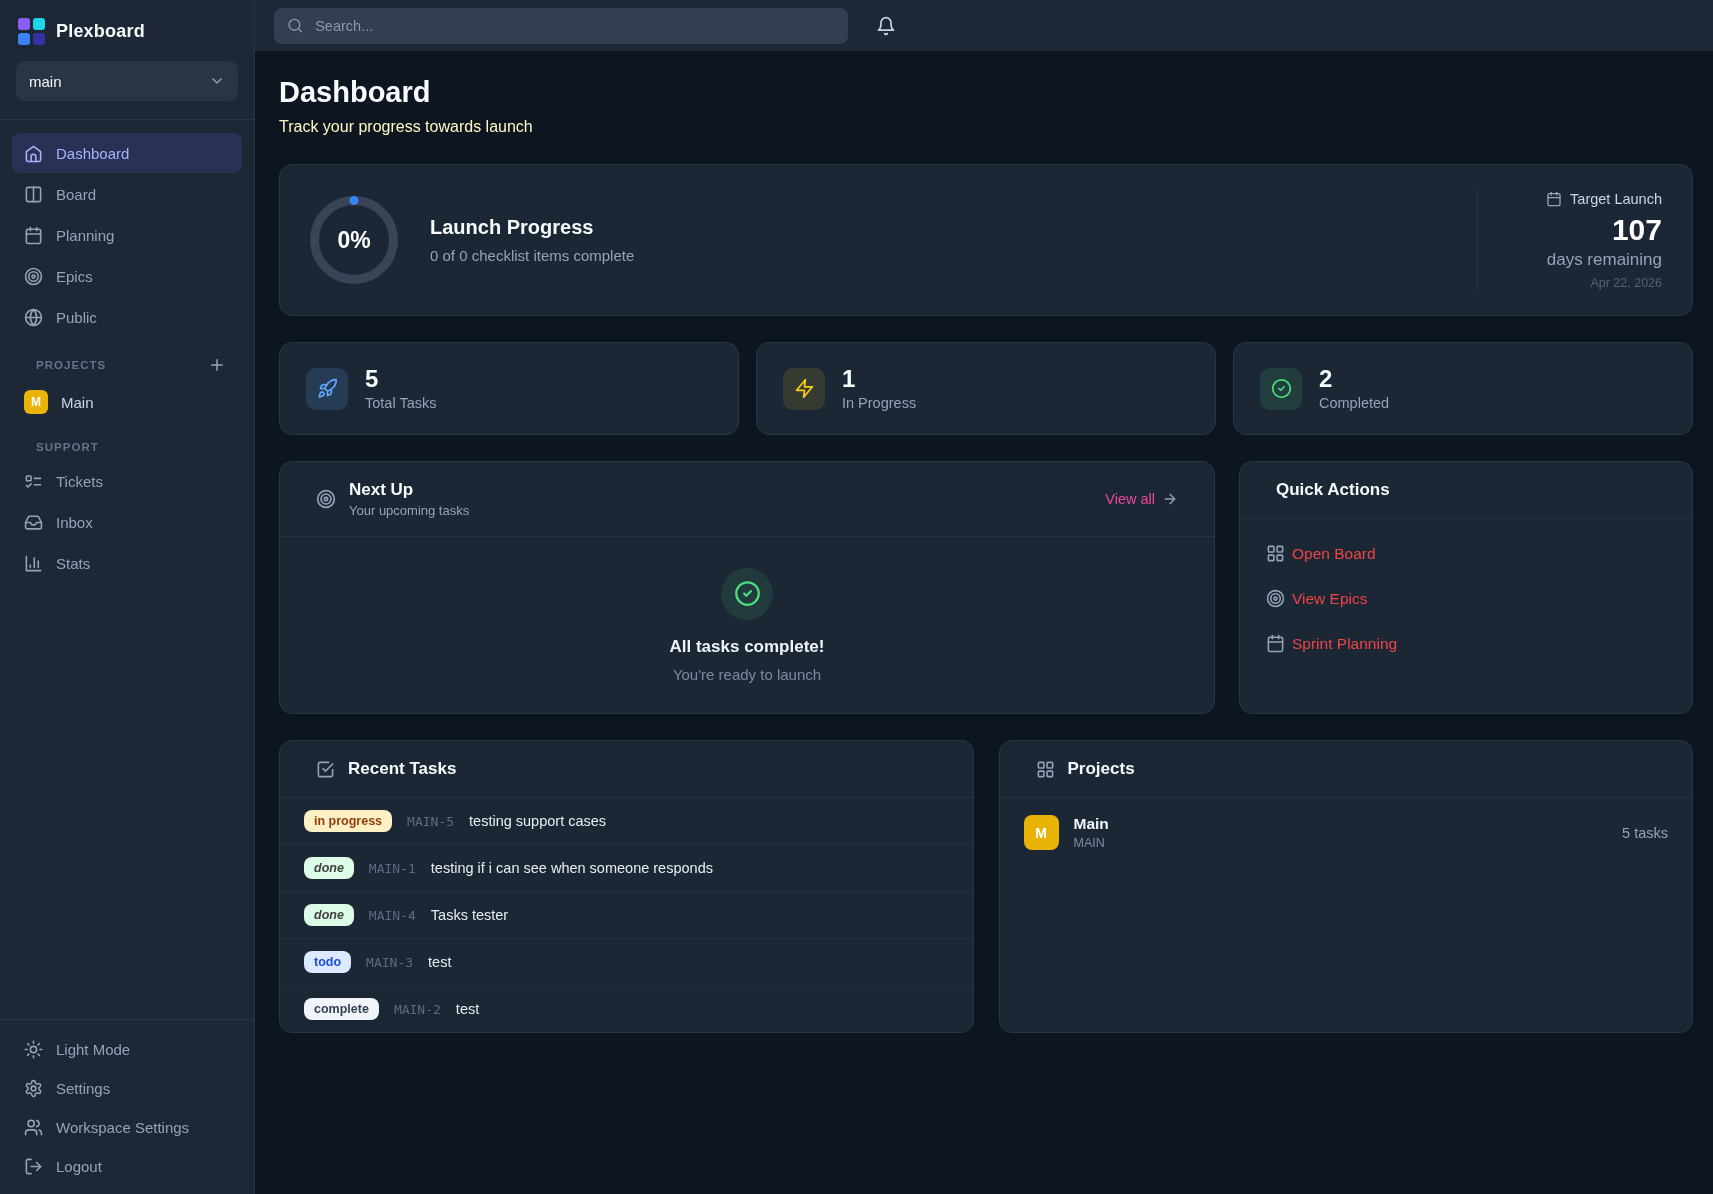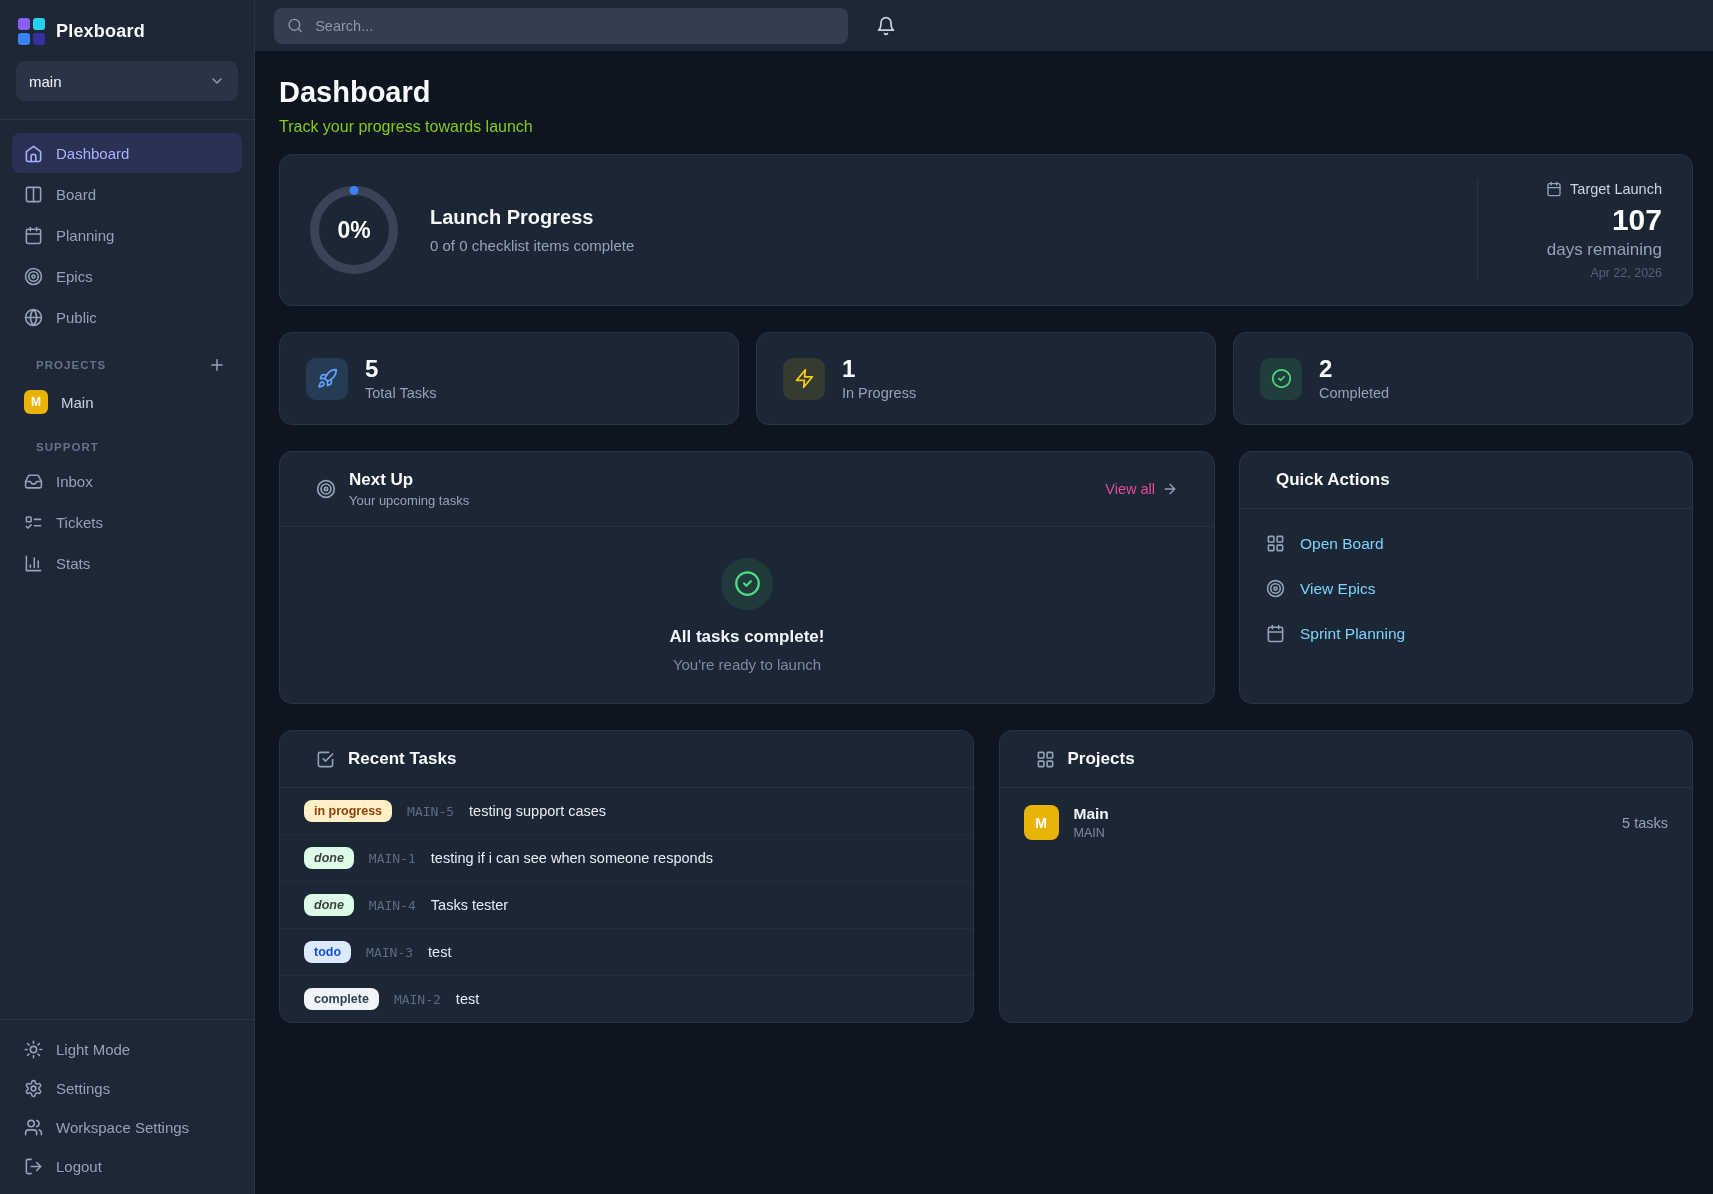--- a/index.html
+++ b/index.html
@@ -70,21 +70,21 @@
   }
   .search-box input {
     background:transparent; border:none; outline:none; color:#cbd5e1;
     font-size:14.5px; width:100%; font-family:"Liberation Sans", sans-serif;
   }
   .search-box input::placeholder { color:#8b99ab; }
   .bell-btn { margin-left:28px; color:#cbd5e1; cursor:pointer; }
 
   .content { flex:1; background:#0d1521; padding:25px 20px 0 24px; overflow:hidden; }
   .page-title { margin:0; font-size:29px; font-weight:700; color:#f8fafc; }
-  .page-subtitle { margin:9px 0 18px; font-size:16px; color:#84cc16; }
+  .page-subtitle { margin:9px 0 28px; font-size:16px; color:#fef9c3; }
 
   .card { background:#1c2735; border:1px solid #283545; border-radius:13px; }
 
   
   .launch-card { display:flex; align-items:center; padding:28px 30px; height:152px; margin-bottom:26px; }
   .ring {
     width:88px; height:88px; border-radius:50%; border:9px solid #3b4456;
     display:grid; place-items:center; position:relative; flex-shrink:0;
   }
   .ring-dot {
@@ -130,22 +130,22 @@
     width:52px; height:52px; border-radius:50%;
     background:rgba(74,222,128,.1); color:#4ade80;
     display:grid; place-items:center; margin-bottom:17px;
   }
   .done-title { font-size:17px; font-weight:700; color:#f1f5f9; }
   .done-sub { font-size:15px; color:#7c8ba1; margin-top:9px; }
 
   .quick-card { width:454px; flex-shrink:0; }
   .quick-body { padding:12px 12px; }
   .quick-item {
-    display:flex; align-items:center; gap:15px; padding:13px 14px;
-    border-radius:8px; color:#7dd3fc; font-size:15.5px; cursor:pointer;
+    display:flex; align-items:center; gap:7px; padding:13px 14px;
+    border-radius:8px; color:#ef4444; font-size:15.5px; cursor:pointer;
   }
   .quick-item svg { color:#94a3b8; flex-shrink:0; }
 
   
   .bottom-row { display:flex; gap:25px; }
   .recent-card { flex:1; min-width:0; align-self:flex-start; width:50%; }
   .projects-card { flex:1; min-width:0; }
   .task-row {
     display:flex; align-items:center; gap:15px; padding:12px 24px;
     border-bottom:1px solid #222e3f; cursor:pointer; min-height:45px;
@@ -244,33 +244,33 @@
     <div class="nav-item">
       <span class="proj-badge">M</span>
       <span class="proj-label">Main</span>
     </div>
 
     <div class="section-label">
       <span>SUPPORT</span>
     </div>
     <div class="nav-item">
       <svg viewBox="0 0 24 24" fill="none" stroke="currentColor" stroke-width="2" stroke-linecap="round" stroke-linejoin="round">
-          <polyline points="22 12 16 12 14 15 10 15 8 12 2 12"></polyline>
-          <path d="M5.45 5.11 2 12v6a2 2 0 0 0 2 2h16a2 2 0 0 0 2-2v-6l-3.45-6.89A2 2 0 0 0 16.76 4H7.24a2 2 0 0 0-1.79 1.11z"></path>
-        </svg>
-      <span>Inbox</span>
-    </div>
-    <div class="nav-item">
-      <svg viewBox="0 0 24 24" fill="none" stroke="currentColor" stroke-width="2" stroke-linecap="round" stroke-linejoin="round">
           <rect x="3" y="5" width="6" height="6" rx="1"></rect>
           <path d="m3 17 2 2 4-4"></path>
           <line x1="13" y1="8" x2="21" y2="8"></line>
           <line x1="13" y1="16" x2="21" y2="16"></line>
         </svg>
       <span>Tickets</span>
+    </div>
+    <div class="nav-item">
+      <svg viewBox="0 0 24 24" fill="none" stroke="currentColor" stroke-width="2" stroke-linecap="round" stroke-linejoin="round">
+          <polyline points="22 12 16 12 14 15 10 15 8 12 2 12"></polyline>
+          <path d="M5.45 5.11 2 12v6a2 2 0 0 0 2 2h16a2 2 0 0 0 2-2v-6l-3.45-6.89A2 2 0 0 0 16.76 4H7.24a2 2 0 0 0-1.79 1.11z"></path>
+        </svg>
+      <span>Inbox</span>
     </div>
     <div class="nav-item">
       <svg viewBox="0 0 24 24" fill="none" stroke="currentColor" stroke-width="2" stroke-linecap="round" stroke-linejoin="round">
           <path d="M3 3v18h18"></path>
           <path d="M18 17V9"></path>
           <path d="M13 17V5"></path>
           <path d="M8 17v-3"></path>
         </svg>
       <span>Stats</span>
     </div>

